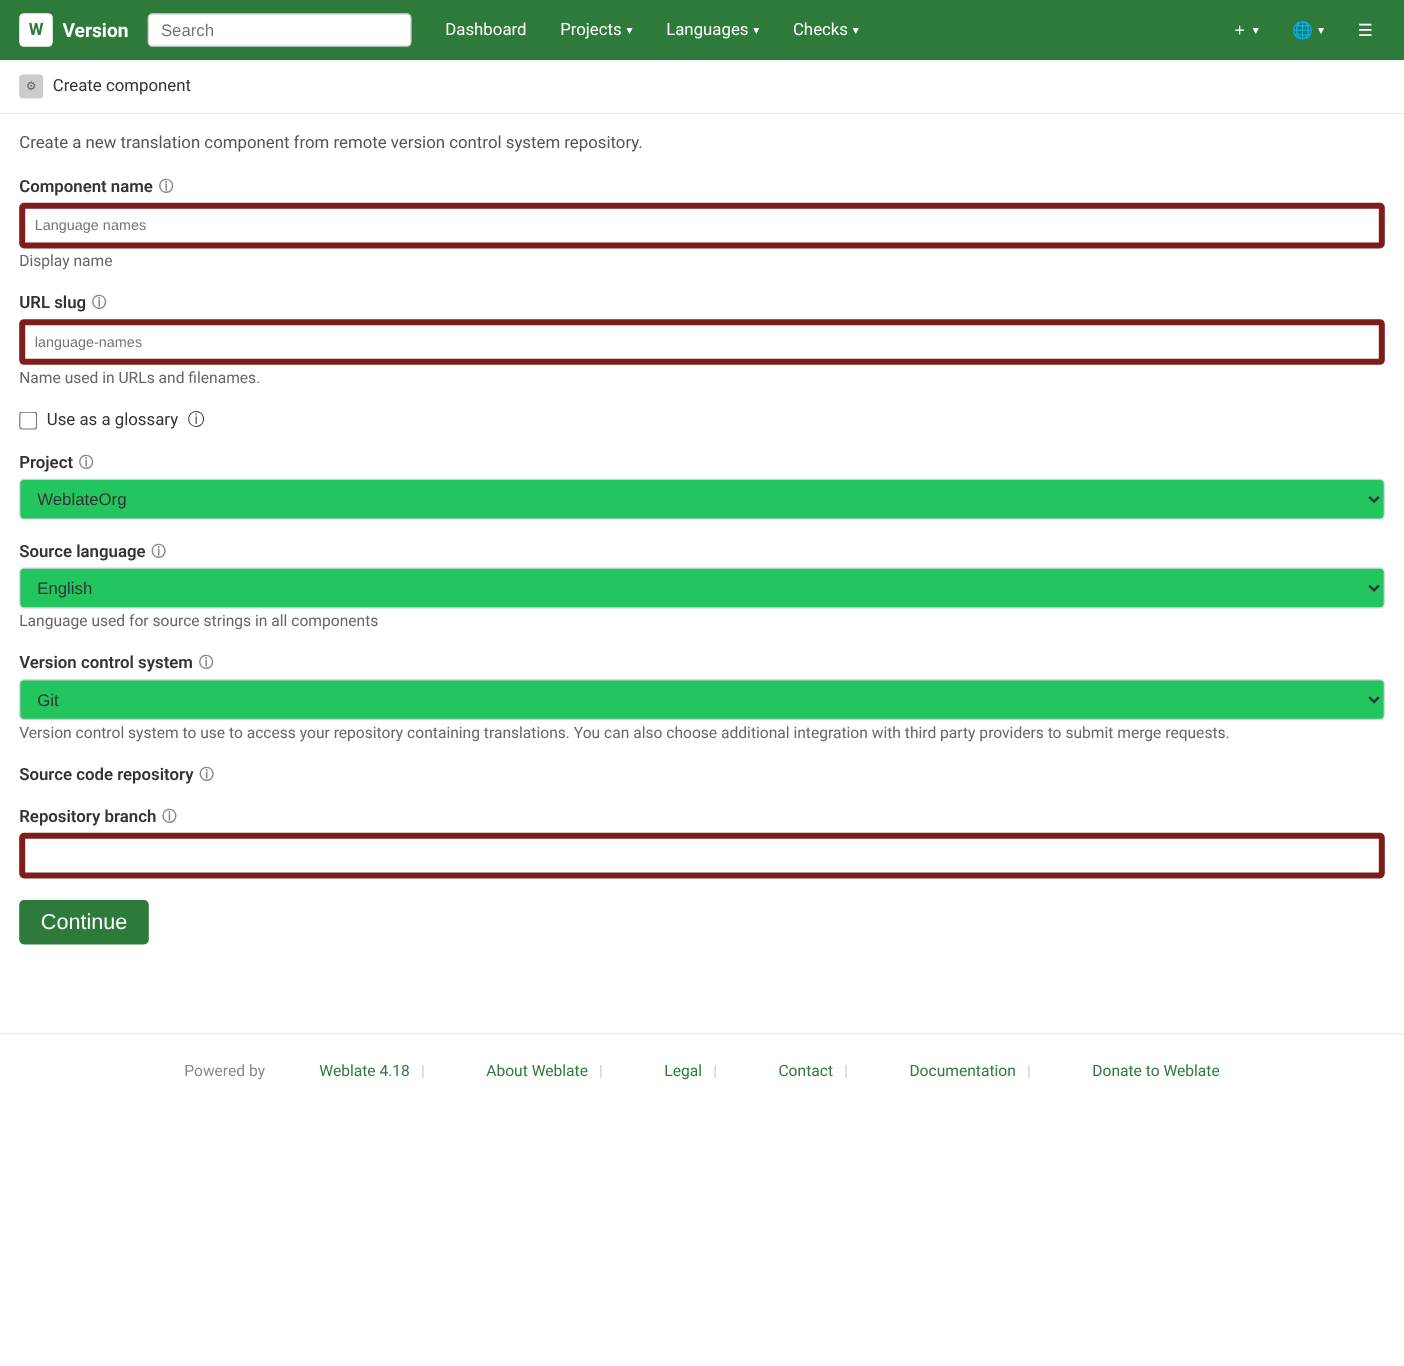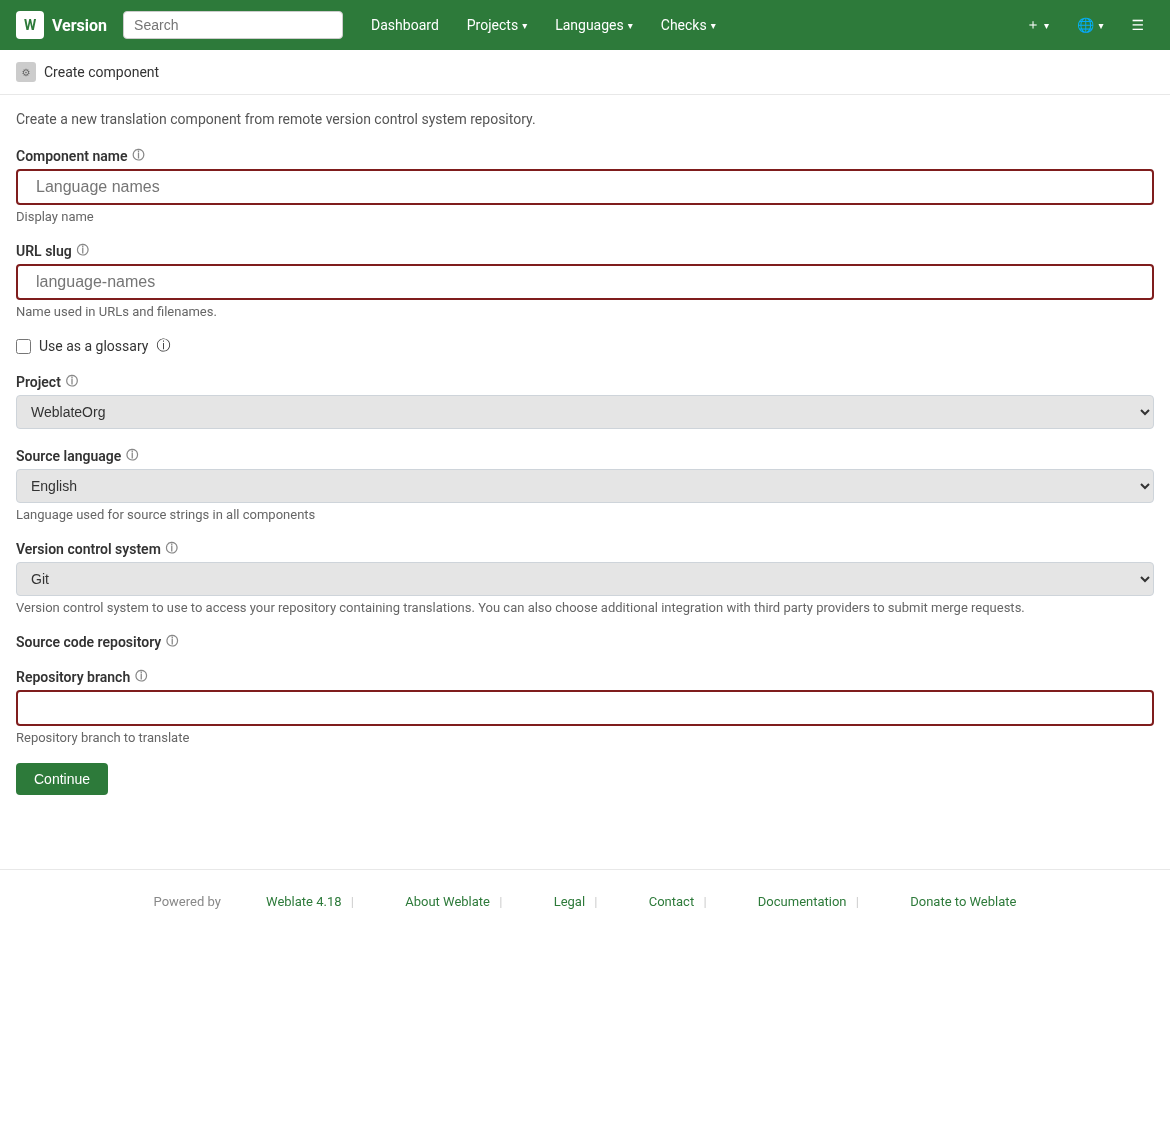--- a/index.html
+++ b/index.html
@@ -29,29 +29,29 @@
     
     .tabs { display: flex; gap: 0; border-bottom: 1px solid #dee2e6; margin-bottom: 20px; }
     .tab { padding: 10px 18px; cursor: pointer; border: 1px solid transparent; border-bottom: none; font-size: 14px; border-radius: 4px 4px 0 0; color: #2d7a3a; text-decoration: none; }
     .tab.active { background: #2d7a3a; color: #fff; border-color: #2d7a3a; }
 
     
     .form-description { color: #555; margin-bottom: 20px; font-size: 14px; }
     .form-group { margin-bottom: 18px; }
     .form-label { font-weight: 600; font-size: 14px; display: flex; align-items: center; gap: 5px; margin-bottom: 5px; }
     .form-label .info-icon { color: #888; font-size: 12px; cursor: help; }
-    .form-control { width: 100%; padding: 7px 18px; border: 2px solid #7f1d1d; border-radius: 4px; font-size: 16px; color: #333; background: #fff; }
+    .form-control { width: 100%; padding: 7px 8px; border: 5px solid #7f1d1d; border-radius: 4px; font-size: 12px; color: #333; background: #fff; }
     .form-control.active-input { border-color: #80bdff; box-shadow: 0 0 0 2px rgba(0,123,255,0.25); }
     .form-hint { font-size: 13px; color: #666; margin-top: 4px; }
-    .form-select { width: 100%; padding: 7px 10px; border: 1px solid #ced4da; border-radius: 4px; font-size: 14px; color: #333; background: #e5e5e5; appearance: auto; }
+    .form-select { width: 100%; padding: 7px 10px; border: 1px solid #ced4da; border-radius: 4px; font-size: 14px; color: #333; background: #22c55e; appearance: auto; }
     .form-checkbox-label { display: flex; align-items: center; gap: 8px; font-size: 14px; cursor: pointer; }
     .form-checkbox { width: 15px; height: 15px; cursor: pointer; }
 
     
-    .btn-primary { background: #2d7a3a; color: #fff; border: none; padding: 8px 18px; border-radius: 4px; font-size: 14px; cursor: pointer; }
+    .btn-primary { background: #2d7a3a; color: #fff; border: none; padding: 8px 18px; border-radius: 4px; font-size: 18px; cursor: pointer; }
 
     
     .footer { text-align: center; padding: 24px 16px; color: #888; font-size: 13px; border-top: 1px solid #e8e8e8; margin-top: 40px; }
     .footer a { color: #2d7a3a; text-decoration: none; margin-left: 42px; }
     .footer-sep { margin: 0 6px; color: #ccc; }
   </style>
 </head>
 <body>
 
 <nav class="navbar">
@@ -173,21 +173,20 @@
       <span class="info-icon" title="Source code repository info">ⓘ</span>
     </div>
   </div>
 
   <div class="form-group">
     <div class="form-label">
       <span>Repository branch</span>
       <span class="info-icon" title="Repository branch info">ⓘ</span>
     </div>
     <input class="form-control" type="text" placeholder="" style="">
-    <div class="form-hint">Repository branch to translate</div>
   </div>
 
   <div class="form-group">
     <button class="btn-primary">
       <span>Continue</span>
     </button>
   </div>
 
 </div>
 

